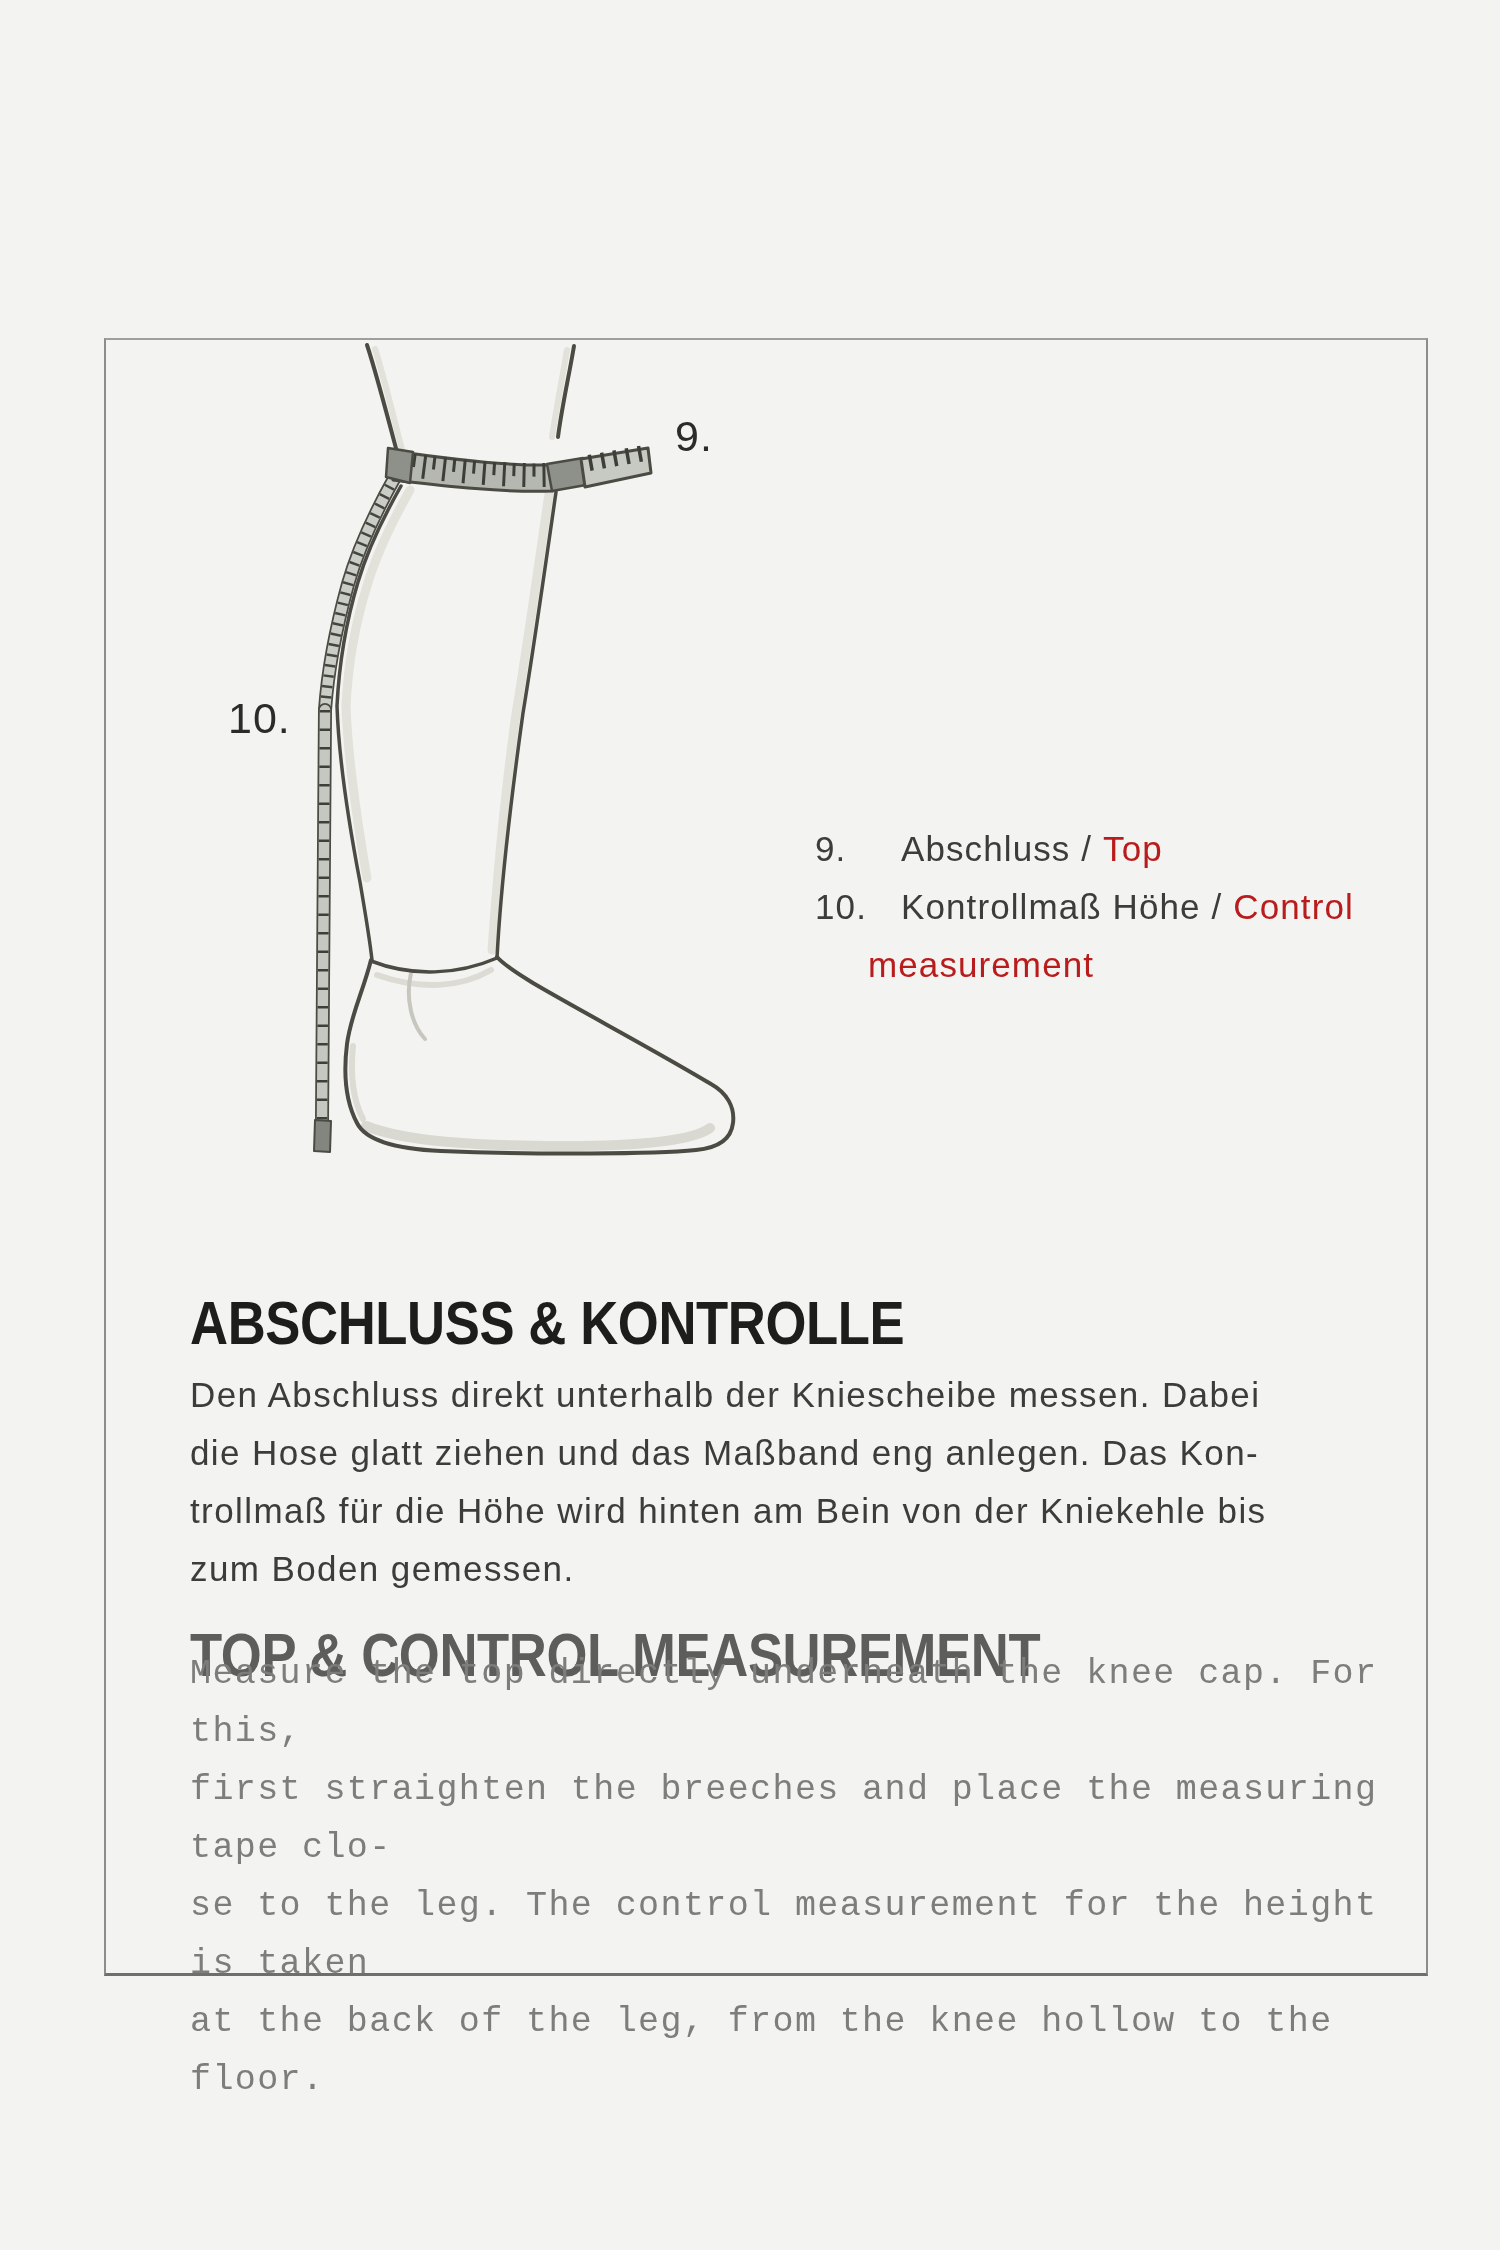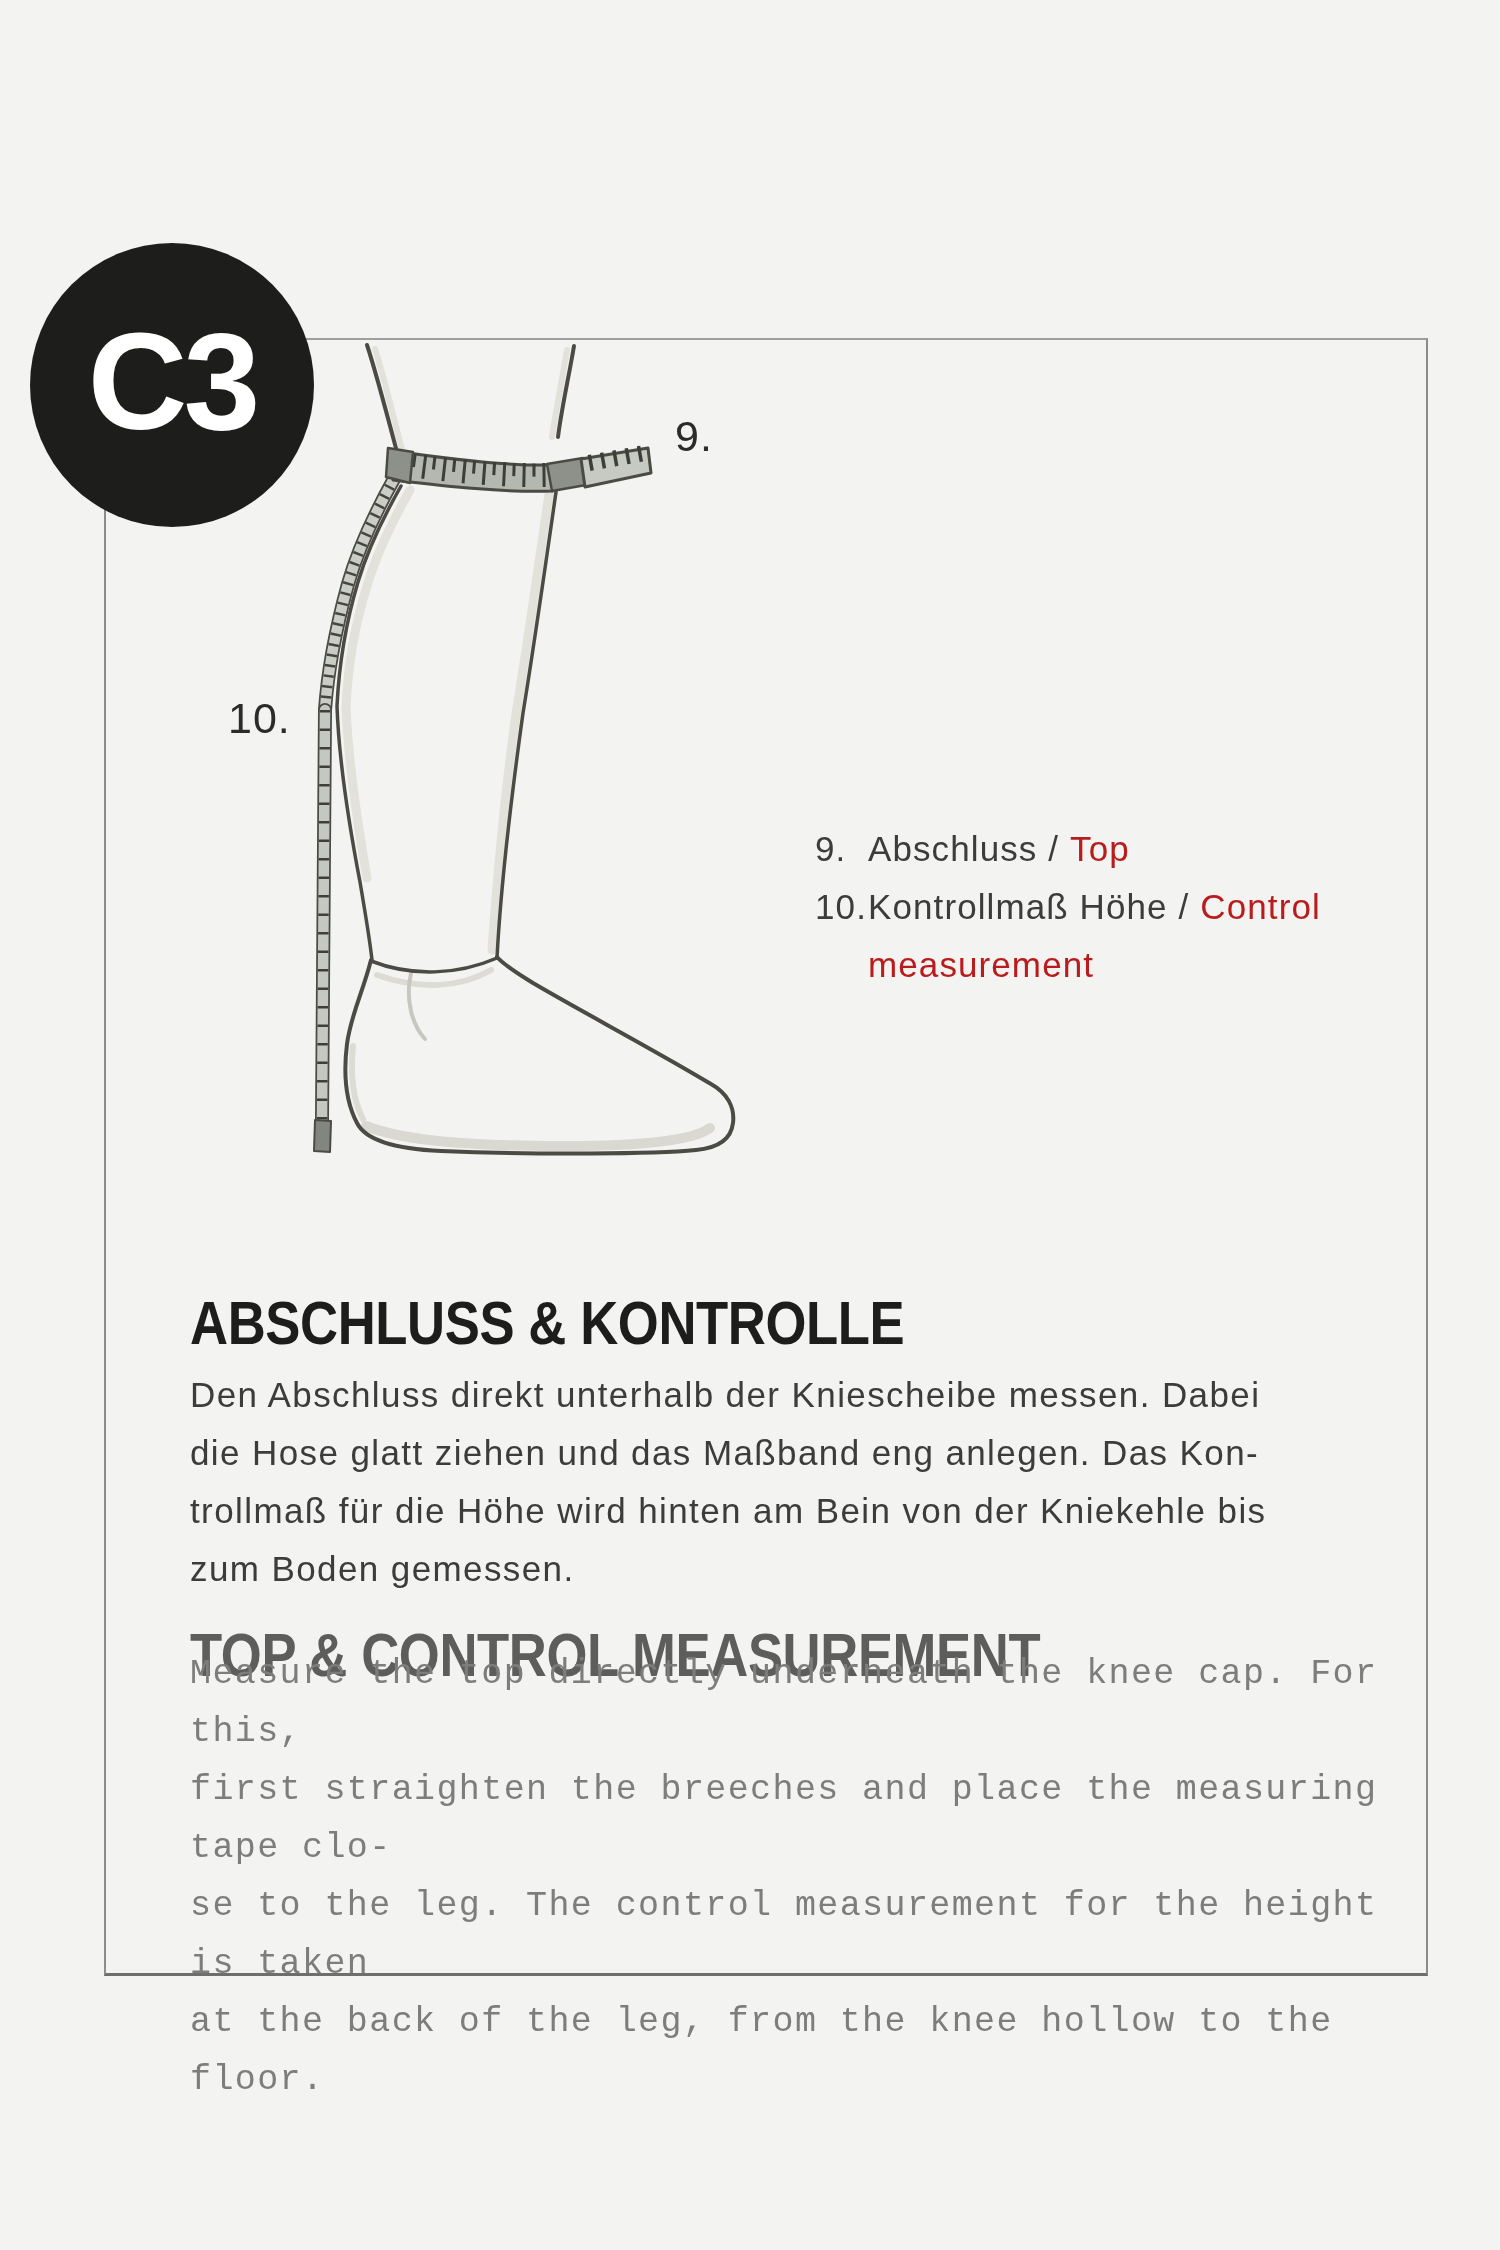--- a/index.html
+++ b/index.html
@@ -48,21 +48,21 @@
     position:absolute;
     left:815px;top:820px;
     width:580px;
     font-size:35px;
     line-height:58px;
     letter-spacing:1.1px;
     color:#3c3c3a;
   }
   .legend-row{display:grid;grid-template-columns:53px auto;}
   .legend .num{color:#3c3c3a;}
-  .legend .de{color:#3c3c3a;}
+  .legend .de{color:#3c3c3a;margin-left:33px;}
   .legend .en{color:#b91c1c;margin-left:11px;white-space:pre-line;text-align:center;}
   .heading{
     position:absolute;
     left:190px;
     font-size:62px;
     font-weight:700;
     letter-spacing:-0.5px;
     transform:scaleX(0.85);
     transform-origin:left top;
     white-space:nowrap;
@@ -126,23 +126,20 @@
         <path d="M 403,464 C 452,471 505,476 548,475" stroke="#3e3e38" stroke-width="24" stroke-dasharray="3 17" stroke-linecap="butt"></path>
         <path d="M 403,459 C 452,466 505,471 548,470" stroke="#3e3e38" stroke-width="13" stroke-dasharray="3 17" stroke-dashoffset="-10" stroke-linecap="butt"></path>
         <path d="M 388,448 L 413,452 L 410,483 L 386,477 Z" fill="#8d9189" stroke="#4b4b43" stroke-width="2.5"></path>
         <path d="M 547,464 L 583,458 L 586,485 L 552,491 Z" fill="#8d9189" stroke="#4b4b43" stroke-width="2.5"></path>
         <path d="M 581,459 L 648,448 L 651,473 L 585,487 Z" fill="#c6cac2" stroke="#4b4b43" stroke-width="3"></path>
         <path d="M 589,463 L 645,453" stroke="#3e3e38" stroke-width="16" stroke-dasharray="3.5 9" stroke-linecap="butt"></path>
       </g>
     </g>
   </svg>
 
-  <div class="badge">
-    <span>C3</span>
-  </div>
 
   <div class="marker marker9">9.</div>
   <div class="marker marker10">10.</div>
 
   <div class="legend">
     <div class="legend-row">
       <span class="num">9.</span>
       <span><span class="de">Abschluss /</span><span class="en">Top</span></span>
     </div>
     <div class="legend-row">

